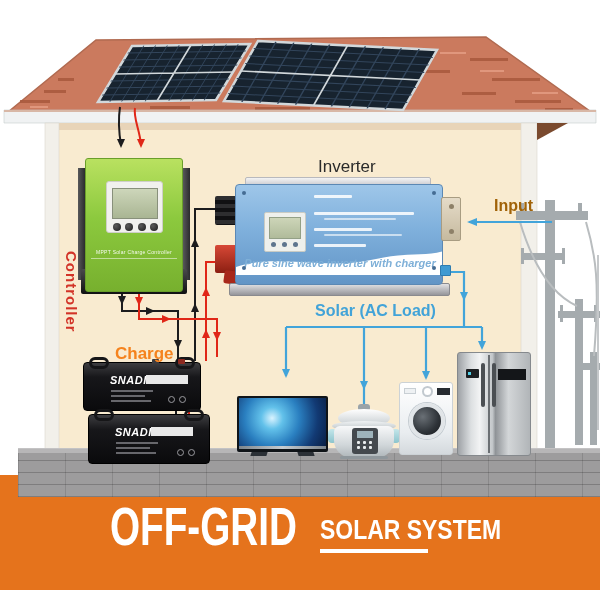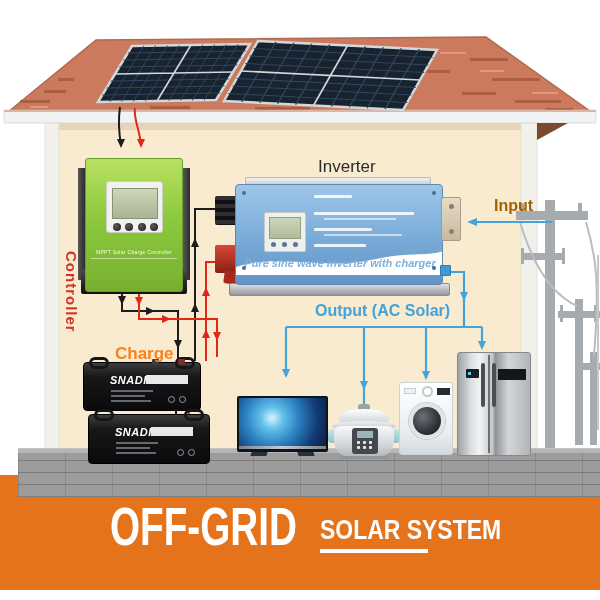--- a/index.html
+++ b/index.html
@@ -383,17 +383,17 @@
     <div class="fr-handle" style="left:23px;"></div>
     <div class="fr-handle" style="left:34px;"></div>
     <div class="fr-disp">
         <i></i>
       </div>
     <div class="fr-band"></div>
   </div>
 
   <div class="lbl lbl-inverter">Inverter</div>
   <div class="lbl lbl-input">Input</div>
-  <div class="lbl lbl-output">Output (AC Solar)</div>
+  <div class="lbl lbl-output">Solar (AC Load)</div>
   <div class="lbl lbl-controller">Controller</div>
   <div class="lbl lbl-battery">Charge</div>
 
 </div>
 
 </body></html>

